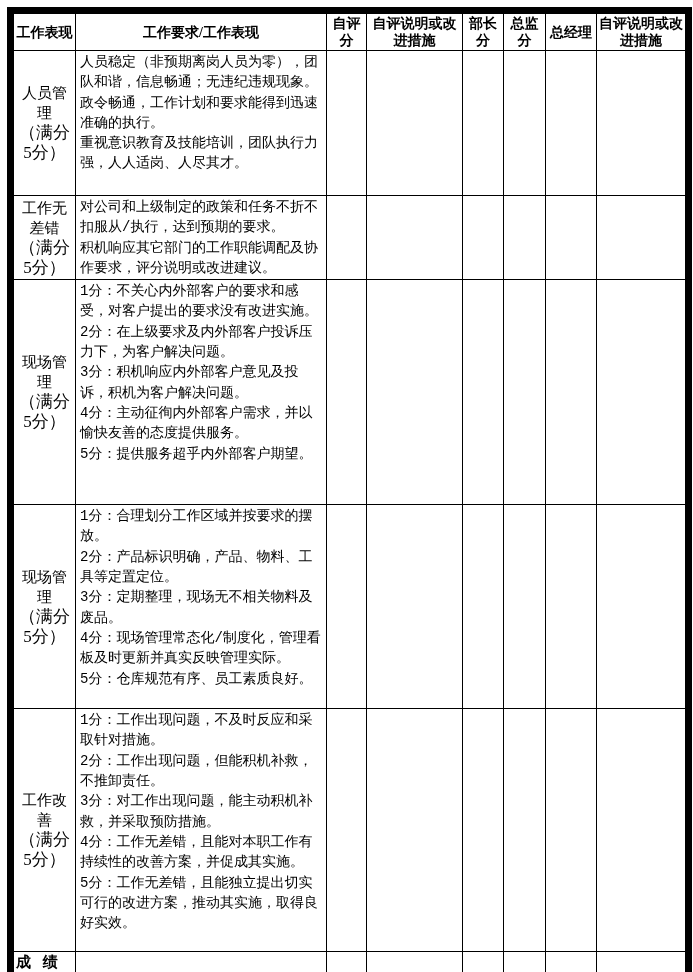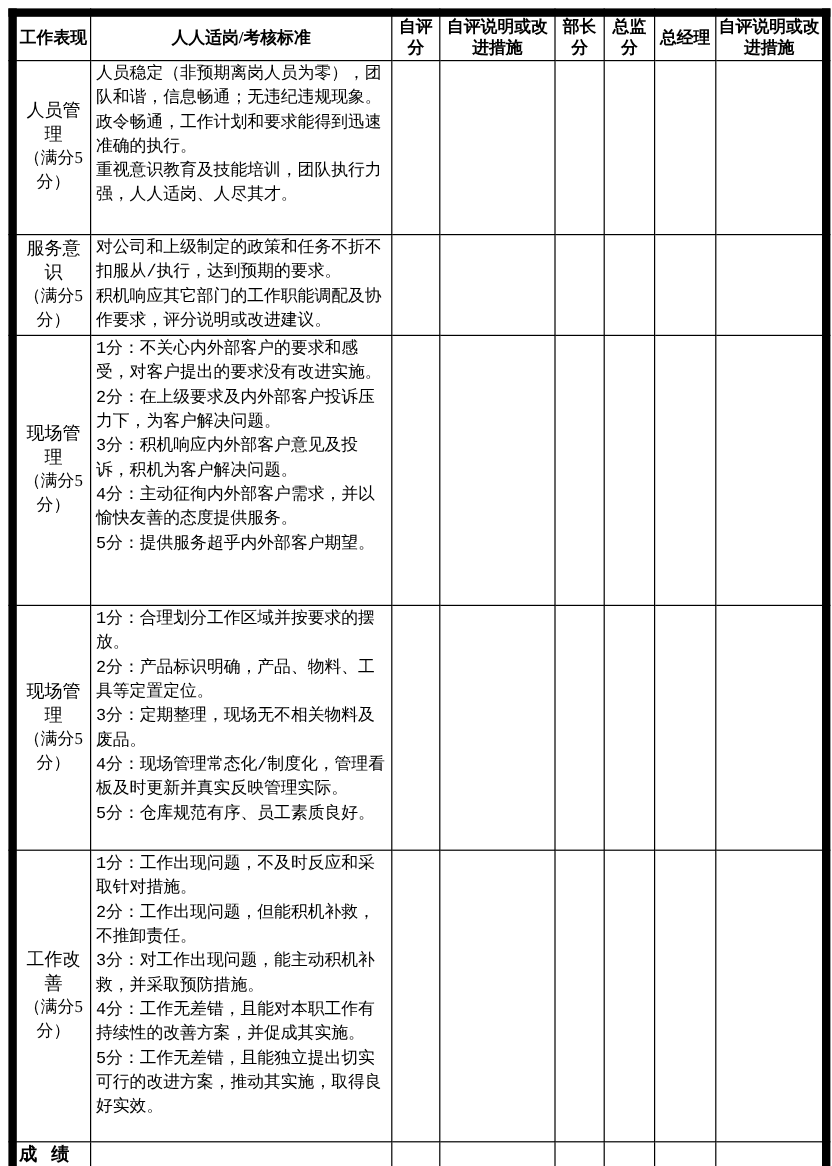--- a/index.html
+++ b/index.html
@@ -49,21 +49,21 @@
     text-align: center;
     vertical-align: middle;
     padding: 1px 2px;
   }
   .cat-name {
     font-size: 15px;
     font-weight: normal;
     line-height: 20px;
   }
   .cat-score {
-    font-size: 14px;
+    font-size: 17px;
     font-weight: normal;
     line-height: 20px;
   }
 
   td.criteria-cell {
     vertical-align: top;
     text-align: left;
     font-size: 14px;
     line-height: 20.3px;
     padding: 1px 3px 1px 4px;
@@ -94,21 +94,21 @@
       <col style="width:40px">
       <col style="width:96px">
       <col style="width:41px">
       <col style="width:42px">
       <col style="width:51px">
       <col style="width:92px">
     </colgroup>
     <thead>
       <tr class="r-header">
         <th class="hcell">工作表现</th>
-        <th class="hcell">人人适岗/考核标准</th>
+        <th class="hcell">工作要求/工作表现</th>
         <th class="hcell">自评分</th>
         <th class="hcell">自评说明或改进措施</th>
         <th class="hcell">部长分</th>
         <th class="hcell">总监分</th>
         <th class="hcell">总经理</th>
         <th class="hcell">自评说明或改进措施</th>
       </tr>
     </thead>
     <tbody>
       <tr class="r1">
@@ -121,21 +121,21 @@
 重视意识教育及技能培训，团队执行力强，人人适岗、人尽其才。</td>
         <td class="score-cell"></td>
         <td class="note-cell"></td>
         <td class="score-cell"></td>
         <td class="score-cell"></td>
         <td class="score-cell"></td>
         <td class="note-cell"></td>
       </tr>
       <tr class="r2">
         <td class="cat-cell">
-          <div class="cat-name">服务意识</div>
+          <div class="cat-name">工作无差错</div>
           <div class="cat-score">（满分5分）</div>
         </td>
         <td class="criteria-cell">对公司和上级制定的政策和任务不折不扣服从/执行，达到预期的要求。
 积机响应其它部门的工作职能调配及协作要求，评分说明或改进建议。</td>
         <td class="score-cell"></td>
         <td class="note-cell"></td>
         <td class="score-cell"></td>
         <td class="score-cell"></td>
         <td class="score-cell"></td>
         <td class="note-cell"></td>

